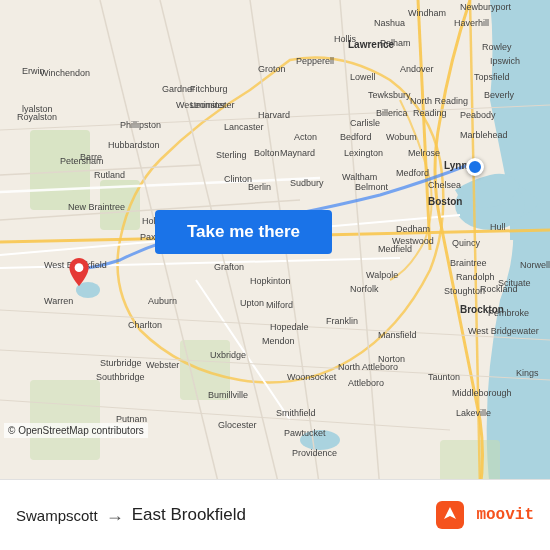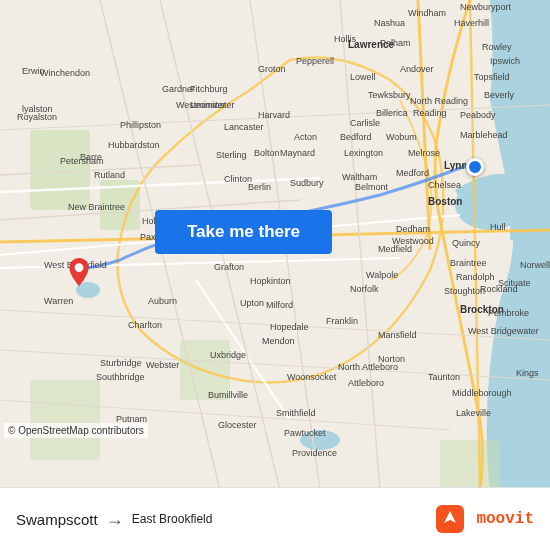--- a/index.html
+++ b/index.html
@@ -70,21 +70,21 @@
       padding: 2px 4px;
       z-index: 5;
     }
 
     
     #bottom-bar {
       position: absolute;
       bottom: 0;
       left: 0;
       width: 550px;
-      height: 63px;
+      height: 71px;
       background: white;
       display: flex;
       align-items: center;
       justify-content: space-between;
       padding: 0 16px;
       border-top: 1px solid #e0e0e0;
       z-index: 20;
     }
 
     #route-info {
@@ -98,21 +98,21 @@
       font-weight: 500;
       color: #222;
     }
 
     #arrow-icon {
       font-size: 18px;
       color: #555;
     }
 
     #dest-label {
-      font-size: 12px;
+      font-size: 17px;
       font-weight: 500;
       color: #222;
     }
 
     #moovit-logo {
       display: flex;
       align-items: center;
       gap: 8px;
       font-family: Liberation Mono, monospace;
     }

